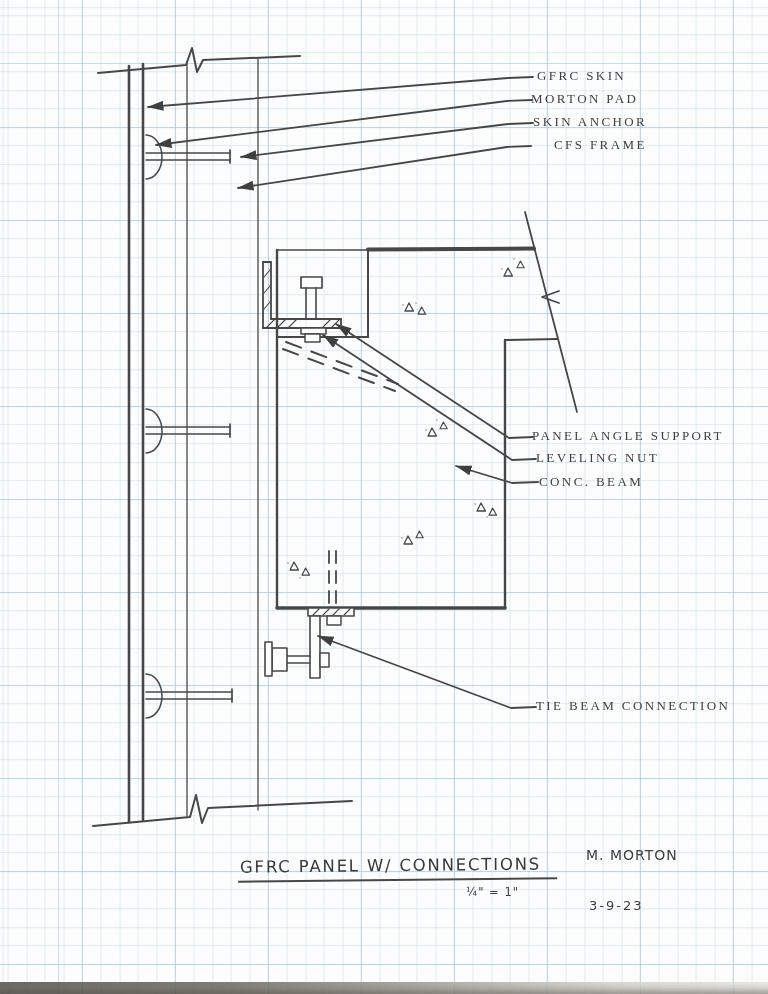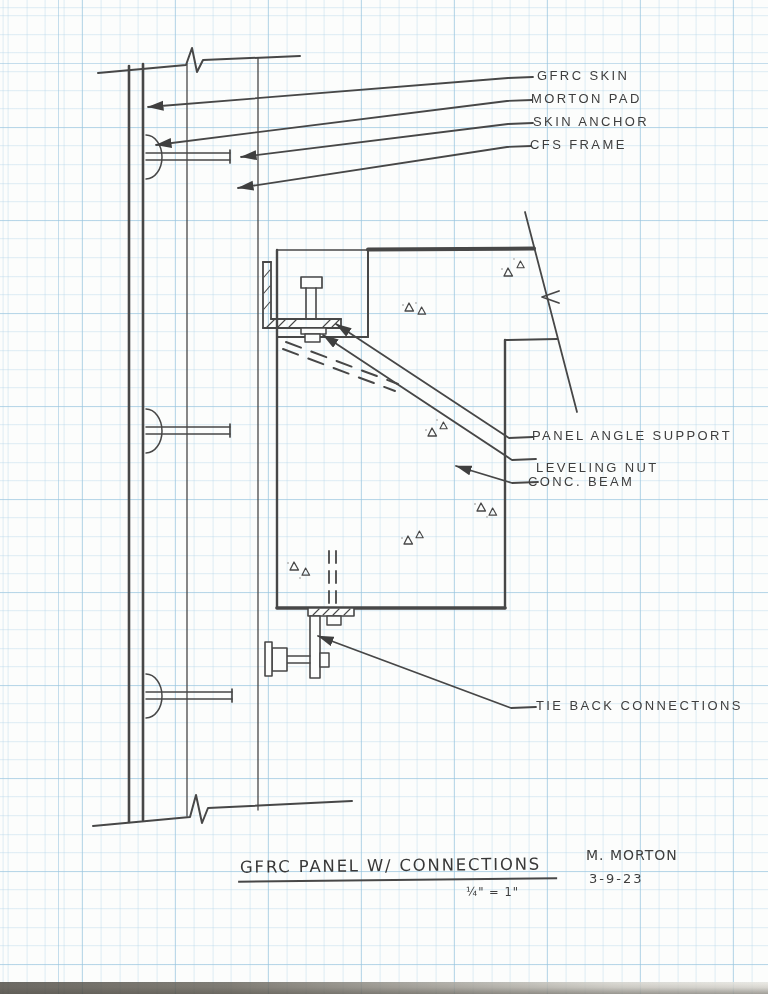--- a/index.html
+++ b/index.html
@@ -16,30 +16,30 @@
   }
   svg.drawing{position:absolute;left:0;top:0;}
   svg.drawing *{stroke:#474747;fill:none;stroke-linecap:round;stroke-linejoin:round;}
   svg .paperfill{fill:#fcfdfc;}
   svg .light{stroke:#a3a3a3;}
   svg .agg{stroke:#b6b6b6;stroke-width:1.3;}
   svg .agg circle{fill:#b6b6b6;stroke:none;}
   svg .stip{stroke:none;}
   .callout{
     position:absolute;white-space:nowrap;color:#3e3e3e;
-    font-size:13px;letter-spacing:2.4px;font-family:Liberation Sans, sans-serif;
+    font-size:13px;letter-spacing:2.4px;font-family:Liberation Serif, serif;
   }
   .dwg-title{
     position:absolute;left:238px;top:856px;white-space:nowrap;color:#383838;
     font-size:16.5px;letter-spacing:1.8px;
     border-bottom:2.6px solid #474747;padding:0 16px 4px 2px;
     transform:rotate(-0.6deg);
   }
   .dwg-scale{position:absolute;left:466px;top:885px;font-size:11.5px;letter-spacing:1px;color:#3e3e3e;white-space:nowrap;}
-  .dwg-date{position:absolute;left:589px;top:871px;font-size:13px;letter-spacing:2px;color:#3e3e3e;white-space:nowrap;}
+  .dwg-date{position:absolute;left:589px;top:898px;font-size:13px;letter-spacing:2px;color:#3e3e3e;white-space:nowrap;}
   .dwg-author{position:absolute;left:586px;top:847px;font-size:14px;letter-spacing:1px;color:#3e3e3e;white-space:nowrap;}
   .scan-edge{
     position:absolute;left:0;right:0;bottom:0;height:12px;
     background:
       linear-gradient(to bottom, rgba(0,0,0,0) 0%, rgba(70,66,56,.15) 45%, rgba(55,52,44,.5) 100%),
       linear-gradient(to right, #55514a 0%, #6e6a61 30%, #a9a69e 58%, #d8d6cf 80%, #eceae4 100%);
     opacity:.85;
   }
 </style>
 </head>
@@ -211,25 +211,25 @@
       <path d="M533,437 L509,438 L336,324" marker-end="url(#ah)"></path>
       <path d="M536,459 L512,460 L323,335" marker-end="url(#ah)"></path>
       <path d="M538,482 L512,483 L456,466" marker-end="url(#ah)"></path>
       <path d="M536,707 L511,708 L318,636" marker-end="url(#ah)"></path>
     </g>
   </svg>
 
   <div class="callout" style="left:537px;top:68px">GFRC SKIN</div>
   <div class="callout" style="left:531px;top:91px">MORTON PAD</div>
   <div class="callout" style="left:533px;top:114px">SKIN ANCHOR</div>
-  <div class="callout" style="left:530px;top:137px">CFS FRAME</div>
+  <div class="callout" style="left:554px;top:137px">CFS FRAME</div>
   <div class="callout" style="left:532px;top:428px">PANEL ANGLE SUPPORT</div>
-  <div class="callout" style="left:536px;top:460px">LEVELING NUT</div>
-  <div class="callout" style="left:528px;top:474px">CONC. BEAM</div>
-  <div class="callout" style="left:536px;top:698px">TIE BACK CONNECTIONS</div>
+  <div class="callout" style="left:536px;top:450px">LEVELING NUT</div>
+  <div class="callout" style="left:539px;top:474px">CONC. BEAM</div>
+  <div class="callout" style="left:536px;top:698px">TIE BEAM CONNECTION</div>
 
   <div>
     <div class="dwg-title">GFRC PANEL W/ CONNECTIONS</div>
     <div class="dwg-scale">¼" = 1"</div>
     <div class="dwg-date">3-9-23</div>
     <div class="dwg-author">M. MORTON</div>
   </div>
 
   <div class="scan-edge"></div>
 </div>

